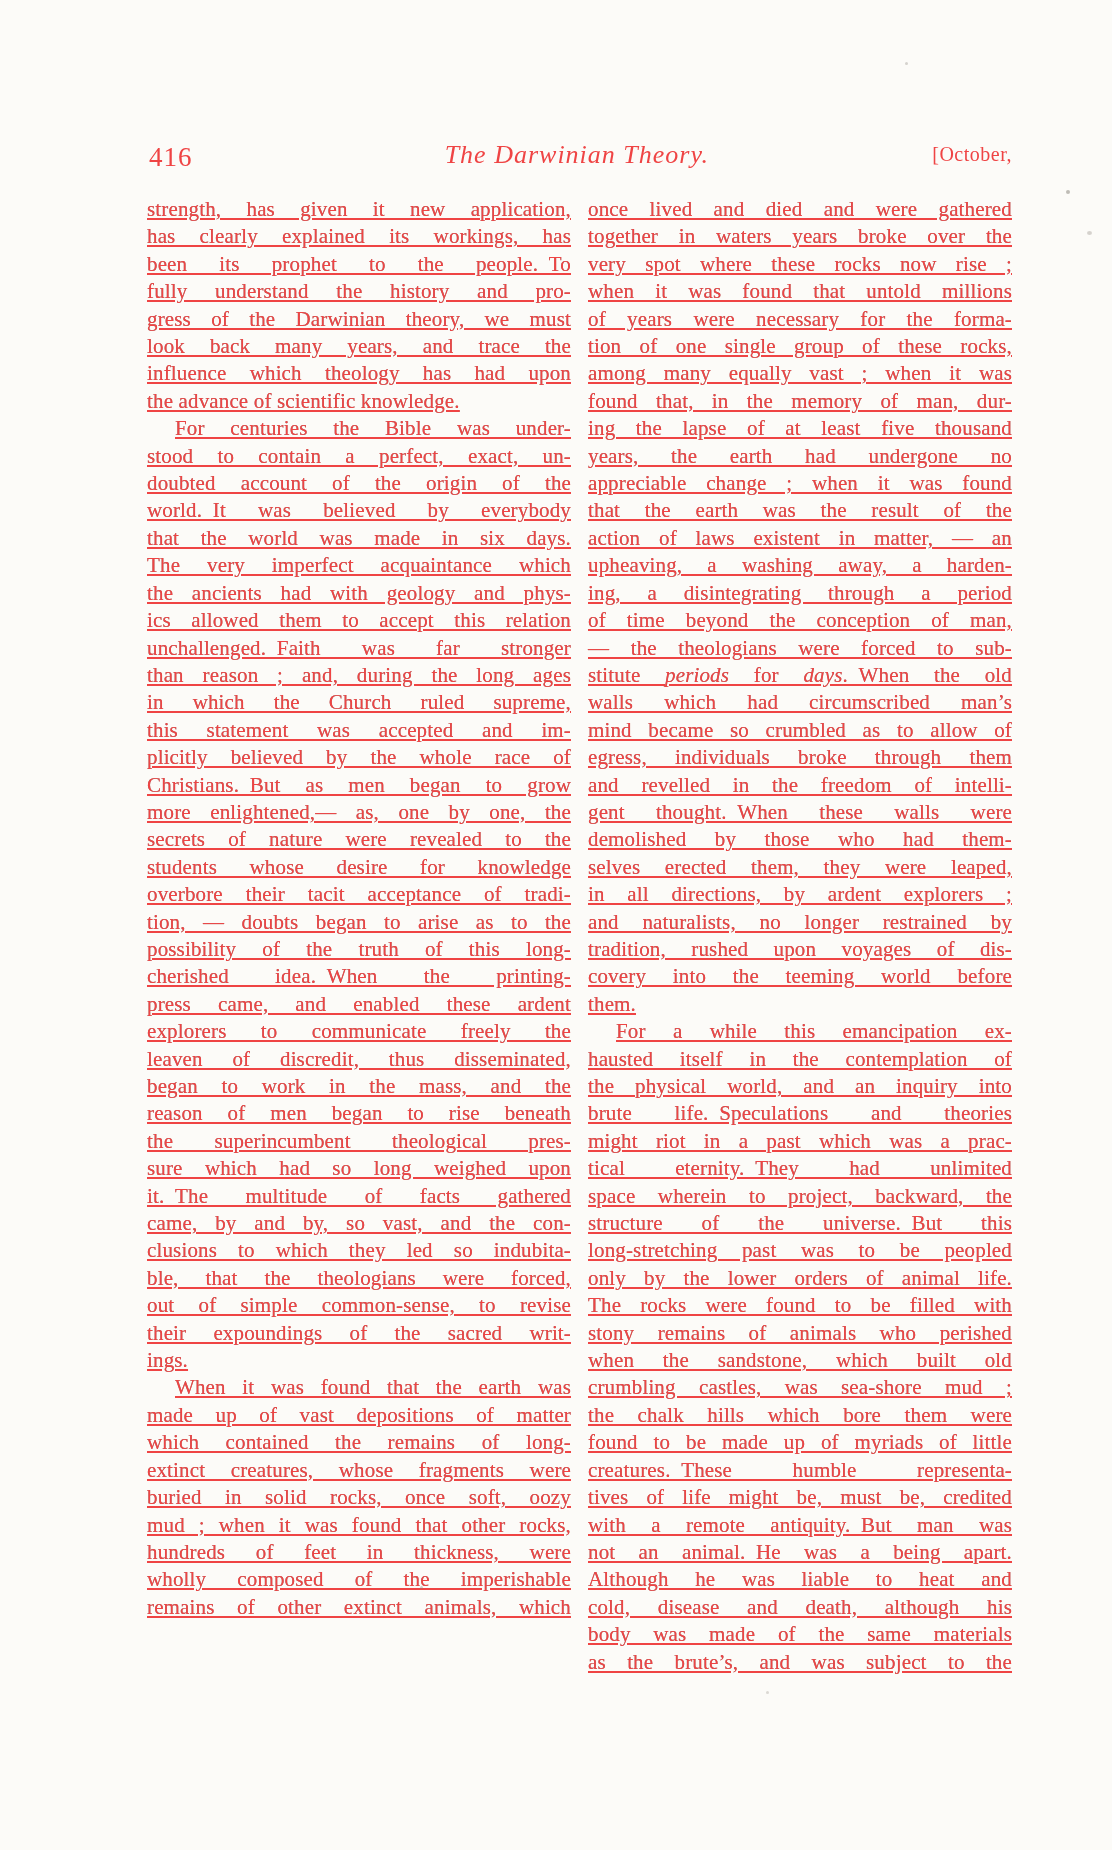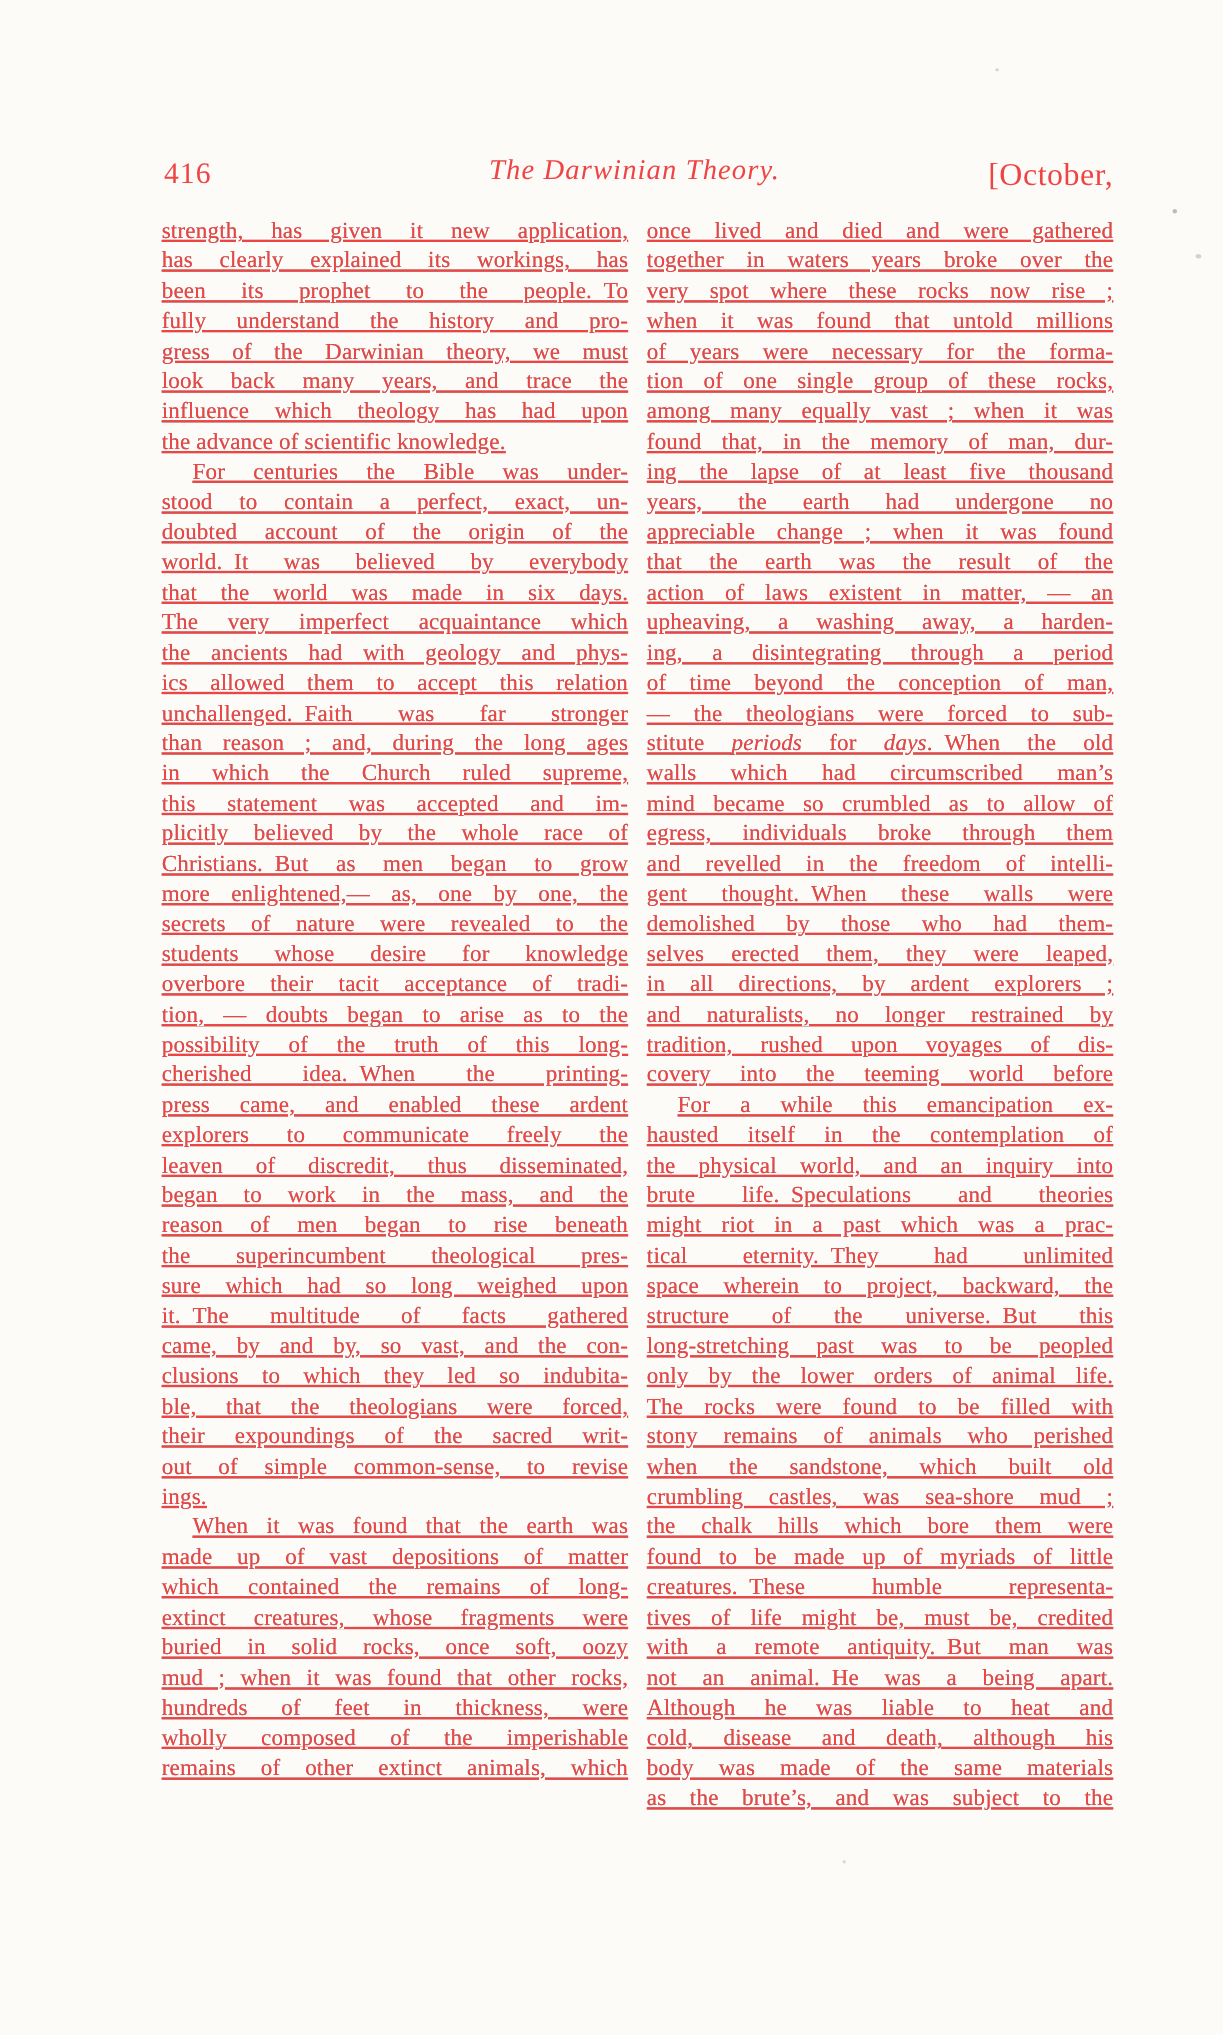--- a/index.html
+++ b/index.html
@@ -39,21 +39,21 @@
     transform: translateX(-51%);
     font-size: 26px;
     font-style: italic;
     letter-spacing: 1px;
     white-space: nowrap;
   }
   .issue {
     position: absolute;
     right: 0;
     top: 5px;
-    font-size: 29px;
+    font-size: 20px;
     letter-spacing: 0.5px;
   }
   .body {
     position: absolute;
     left: 147px;
     top: 196px;
     width: 865px;
     display: flex;
   }
   .col {
@@ -130,22 +130,22 @@
           <div class="line j">explorers to communicate freely the</div>
           <div class="line j">leaven of discredit, thus disseminated,</div>
           <div class="line j">began to work in the mass, and the</div>
           <div class="line j">reason of men began to rise beneath</div>
           <div class="line j">the superincumbent theological pres-</div>
           <div class="line j">sure which had so long weighed upon</div>
           <div class="line j">it. The multitude of facts gathered</div>
           <div class="line j">came, by and by, so vast, and the con-</div>
           <div class="line j">clusions to which they led so indubita-</div>
           <div class="line j">ble, that the theologians were forced,</div>
+          <div class="line j">out of simple common-sense, to revise</div>
           <div class="line j">their expoundings of the sacred writ-</div>
-          <div class="line j">out of simple common-sense, to revise</div>
           <div class="line">ings.</div>
         </div>
         <div class="para indent">
           <div class="line j">When it was found that the earth was</div>
           <div class="line j">made up of vast depositions of matter</div>
           <div class="line j">which contained the remains of long-</div>
           <div class="line j">extinct creatures, whose fragments were</div>
           <div class="line j">buried in solid rocks, once soft, oozy</div>
           <div class="line j">mud ; when it was found that other rocks,</div>
           <div class="line j">hundreds of feet in thickness, were</div>
@@ -177,20 +177,21 @@
           <div class="line j">mind became so crumbled as to allow of</div>
           <div class="line j">egress, individuals broke through them</div>
           <div class="line j">and revelled in the freedom of intelli-</div>
           <div class="line j">gent thought. When these walls were</div>
           <div class="line j">demolished by those who had them-</div>
           <div class="line j">selves erected them, they were leaped,</div>
           <div class="line j">in all directions, by ardent explorers ;</div>
           <div class="line j">and naturalists, no longer restrained by</div>
           <div class="line j">tradition, rushed upon voyages of dis-</div>
           <div class="line j">covery into the teeming world before</div>
+          <div class="line">them.</div>
         </div>
         <div class="para indent">
           <div class="line j">For a while this emancipation ex-</div>
           <div class="line j">hausted itself in the contemplation of</div>
           <div class="line j">the physical world, and an inquiry into</div>
           <div class="line j">brute life. Speculations and theories</div>
           <div class="line j">might riot in a past which was a prac-</div>
           <div class="line j">tical eternity. They had unlimited</div>
           <div class="line j">space wherein to project, backward, the</div>
           <div class="line j">structure of the universe. But this</div>

